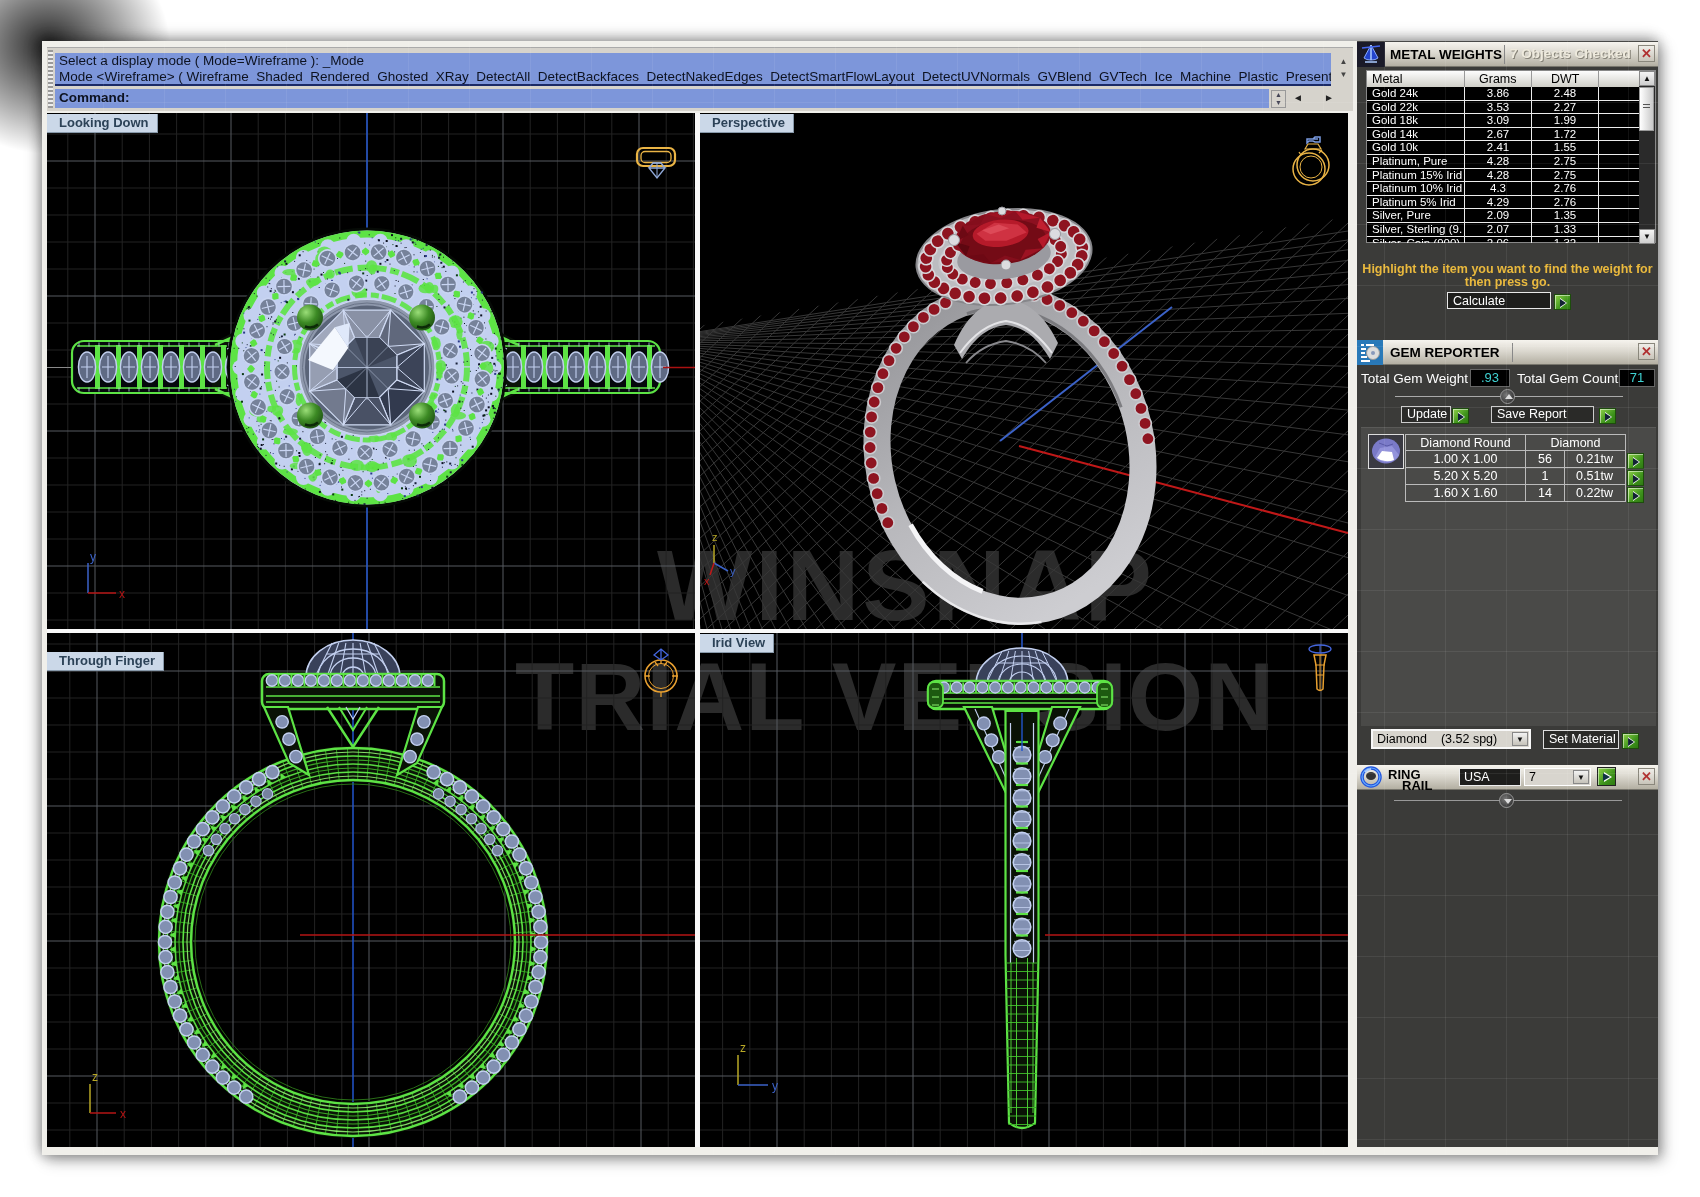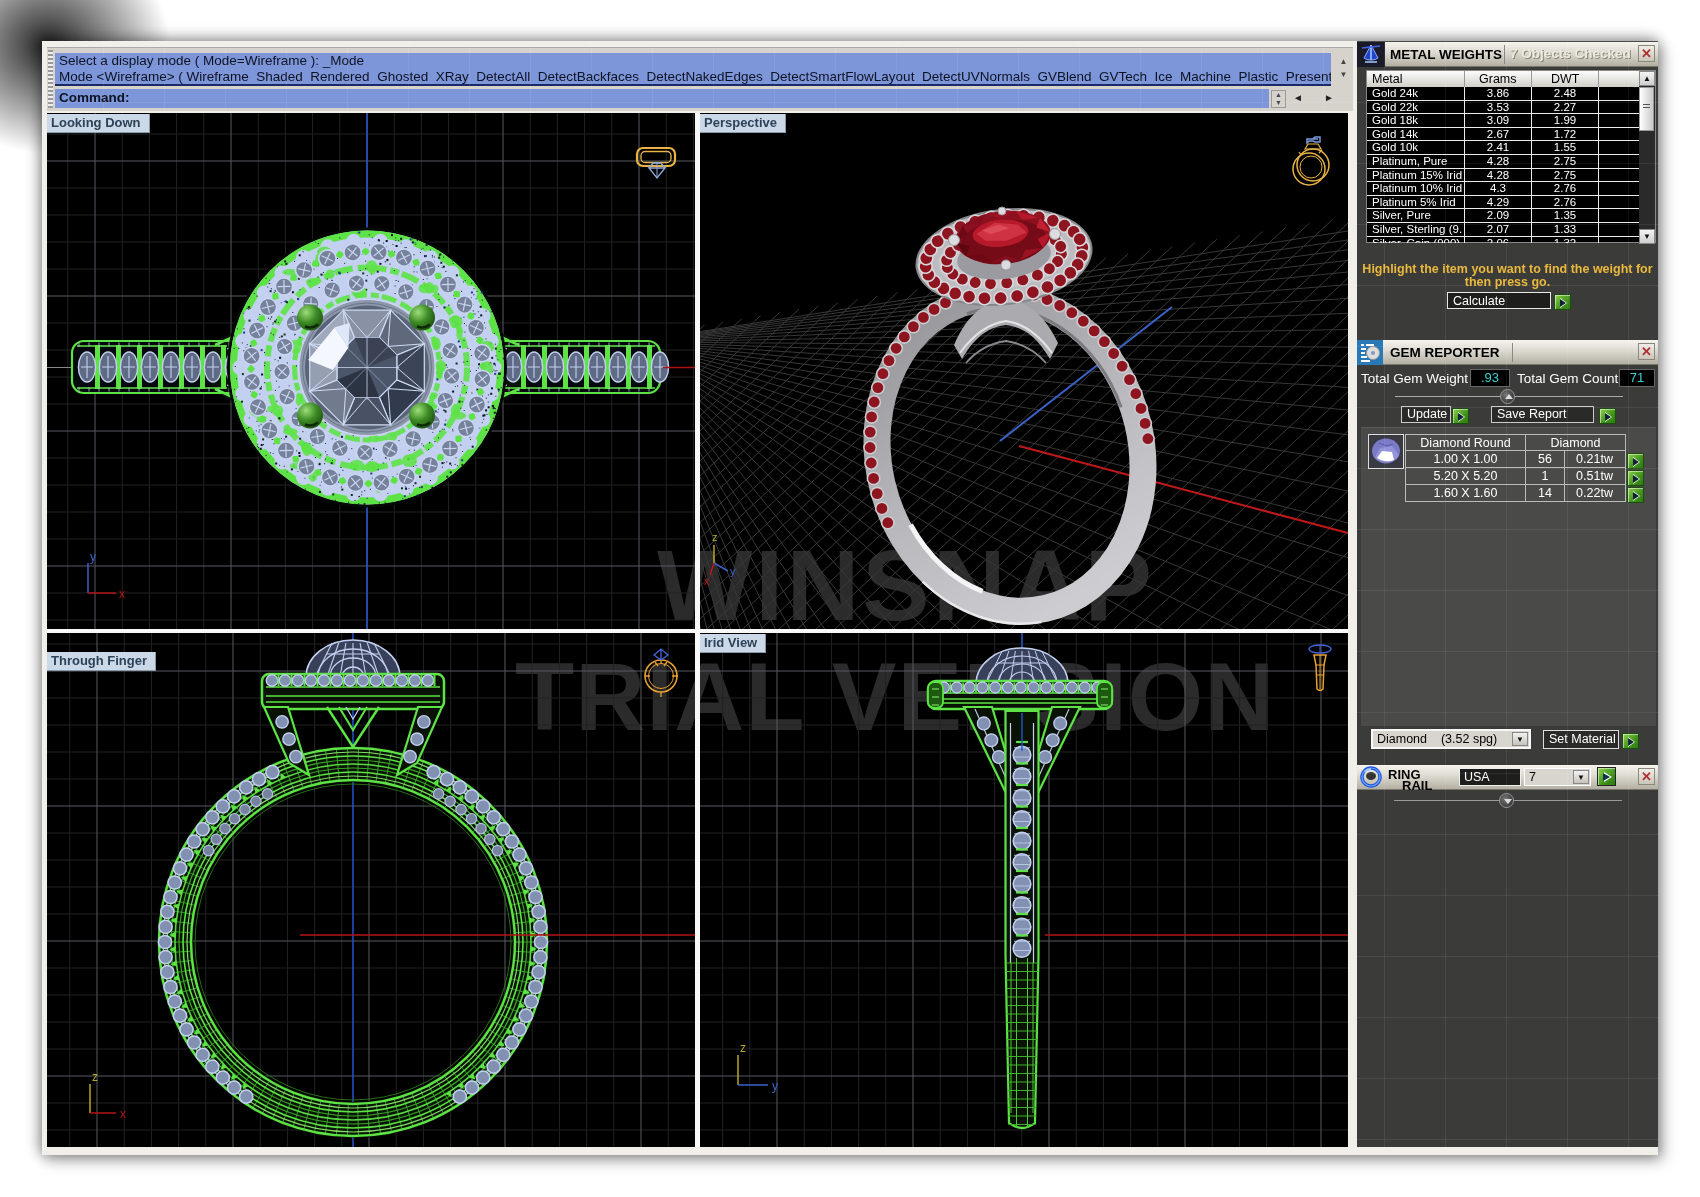--- a/index.html
+++ b/index.html
@@ -12,21 +12,21 @@
             repeating-linear-gradient(to bottom, rgba(255,255,255,.07) 0 1px, transparent 1px 61px);}
 #cmd{position:absolute;left:5px;top:6px;width:1306px;height:64px;background:#d6d3cc;border-top:1px solid #aaa}
 .cblue{position:absolute;background:#7d96da;color:#0d1220;font-size:13.5px;line-height:16px;white-space:nowrap;overflow:hidden}
 #cmd .dots{position:absolute;left:1px;top:2px;width:5px;height:58px;
  background:repeating-linear-gradient(to bottom,#999 0 2px,#eee 2px 4px)}
 #vp{position:absolute;left:5px;top:72px;width:1301px;height:1034px;background:#000;overflow:hidden;z-index:1}
 .wm{position:absolute;color:#2b2b2b;font-weight:bold;font-family:"Liberation Sans",sans-serif;white-space:nowrap;z-index:1}
 svg.vps{position:absolute;z-index:2}
 .divv{position:absolute;z-index:3;background:#f8f8f8}
 .vlabel{position:absolute;z-index:4;background:#cbd8e8;color:#2c4257;font-weight:bold;font-size:13px;
- padding:2px 8px 3px 4px;border-right:1px solid #8899aa;border-bottom:1px solid #8899aa;height:19px;line-height:14px}
+ padding:2px 8px 3px 12px;border-right:1px solid #8899aa;border-bottom:1px solid #8899aa;height:19px;line-height:14px}
 .vicon{position:absolute;z-index:4}
 #rpanel{position:absolute;left:1315px;top:0px;width:301px;height:1106px;background:#3b3b39}
 #rpanel .tbar{position:absolute;left:0;width:301px;height:25px;
  background:linear-gradient(to bottom,#f6f4ee,#dcd9d0 45%,#b3afa2);border-bottom:1px solid #77756c;color:#000}
 #rpanel .tbar .ttl{position:absolute;left:33px;top:5px;font-size:13.5px;font-weight:bold}
 #rpanel .tbar .xbtn{position:absolute;right:3px;top:3px;width:17px;height:17px;background:linear-gradient(#efede8,#c9c5ba);
  border:1px solid #8a877c;color:#b03030;font-size:13px;font-weight:bold;text-align:center;line-height:15px}
 .gbtn{display:inline-block;width:17px;height:16px;background:linear-gradient(135deg,#8fd24a,#3f941c 60%,#2e7a12);
  border:1px solid #1d4d0c;box-shadow:inset 1px 1px 0 rgba(255,255,255,.5);vertical-align:middle;position:relative}
 .gtri{position:absolute;left:5px;top:3px;width:0;height:0;border-left:7px solid #fff;border-top:5px solid transparent;border-bottom:5px solid transparent}

